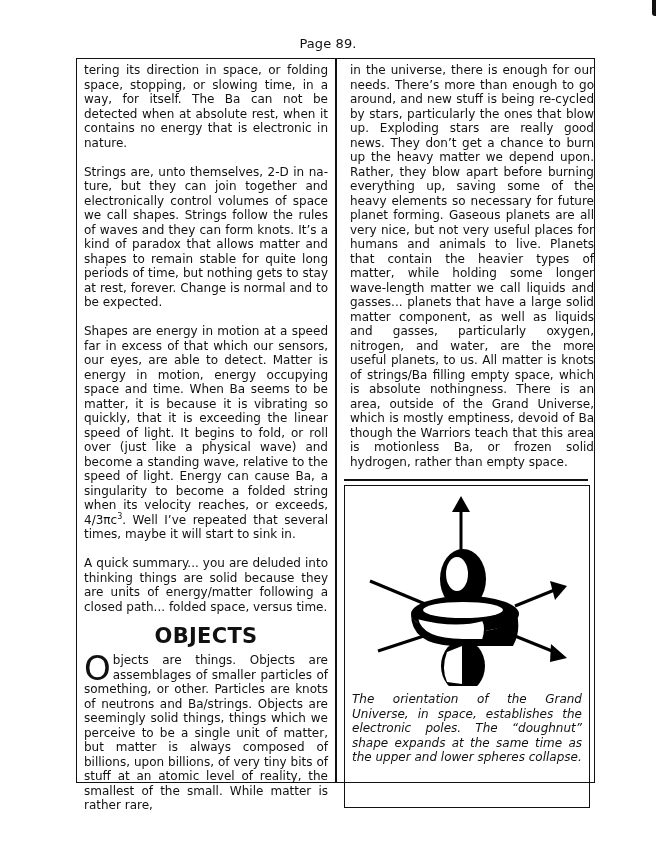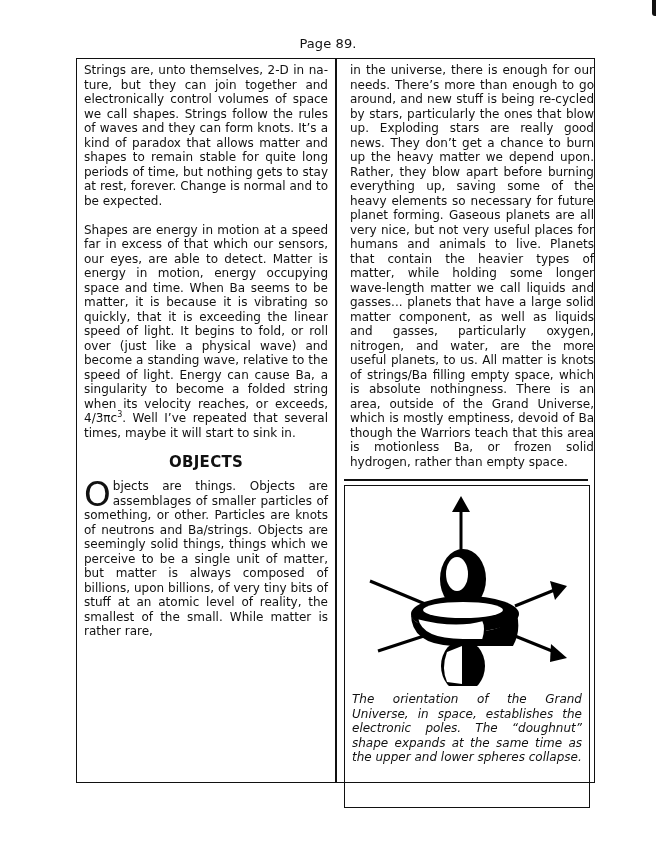--- a/index.html
+++ b/index.html
@@ -11,43 +11,45 @@
                    border-bottom-left-radius: 3px; }
     .frame { position: absolute; left: 76px; top: 58px; width: 519px; height: 725px;
              border: 1.5px solid #111; box-sizing: border-box; }
     .divider { position: absolute; left: 258px; top: 0; bottom: 0; width: 1.5px; background: #111; }
     .col { position: absolute; top: 4px; font-size: 12px; line-height: 14.5px;
            text-align: justify; hyphens: manual; }
     .col-left { left: 7px; width: 244px; }
     .col-right { left: 266px; width: 244px; margin-left: 7px; }
     .col p { margin: 0 0 14.5px 0; }
     .col p.tight { margin-bottom: 0; }
-    .heading { font-weight: bold; font-size: 15px; text-align: center; margin: 12px 0 10px 0;
+    .heading { font-weight: bold; font-size: 21px; text-align: center; margin: 12px 0 10px 0;
                letter-spacing: 0.3px; }
     .dropcap { float: left; font-size: 34px; line-height: 28px; margin: 1px 2px 0 0; }
     sup { font-size: 8px; line-height: 0; }
     .figure-top-rule { position: absolute; left: 267px; width: 244px; top: 420px; height: 1.5px; background: #111; }
     .figure-box { position: absolute; left: 267px; top: 426px; width: 246px; height: 323px;
                   border: 1.5px solid #111; box-sizing: border-box; }
     .figure-svg { position: absolute; left: 0; top: 0; }
     .caption { position: absolute; left: 7px; top: 206px; width: 230px; font-style: italic;
                font-size: 12px; line-height: 14.5px; text-align: justify; }
   </style>
 </head>
 <body>
 
 <div class="corner-mark"></div>
 <div class="page-number">Page 89.</div>
 
 <div class="frame">
   <div class="divider"></div>
 
   <div class="col col-left">
+    <p>tering its direction in space, or folding space, stopping, or slowing time, in a way, for itself.  The Ba can not be detected when at absolute rest, when it contains no energy that is electronic in nature.</p>
     <p>Strings are, unto themselves, 2-D in na­ture, but they can  join together and elec­tronically control volumes of space we call shapes.  Strings follow the rules of waves and they can form knots.  It’s a kind of paradox that allows matter and shapes to remain stable for quite long periods of time, but nothing gets to stay at rest, for­ever.  Change is normal and to be ex­pected.</p>
     <p><span>Shapes are energy in motion at a speed far in excess of that which our sensors, our eyes, are able to detect.  Matter is energy in motion, energy occupying space and time.  When Ba  seems to be matter, it is because it is vibrating so  quickly, that it is exceeding  the linear  speed of light.  It  begins to fold, or roll over (just like a physical wave) and become a standing wave, relative to the speed of light.  En­ergy can cause Ba, a singularity to be­come a folded string when its velocity reaches, or exceeds, 4/3πc</span><sup>3</sup><span>.  Well I’ve repeated that several times, maybe it will start to sink in.</span></p>
+    <p>A quick summary... you are deluded into thinking things are solid because they are units of energy/matter following a closed path... folded space, versus time.</p>
     <div class="heading">OBJECTS</div>
     <p class="tight"><span class="dropcap">O</span><span>bjects are things.  Objects are assem­blages of smaller particles of some­thing, or other.  Particles are knots of neu­trons and Ba/strings.  Objects are seem­ingly solid things, things which we per­ceive to be a single unit of matter, but matter is always composed of billions, upon billions,  of very tiny bits of stuff at an  atomic level of reality, the smallest  of the small.  While  matter is  rather rare,</span></p>
   </div>
 
   <div class="col col-right">
     <p>in the universe, there is enough for our needs.  There’s more than enough to go around, and new stuff is being re-cycled by stars, particularly the ones that blow up.  Exploding stars are really good news. They don’t get a chance to burn up the heavy matter we depend upon.  Rather, they  blow apart before burning everything up, saving some of the heavy elements so necessary  for future planet forming. Gaseous planets are all very nice, but not very useful places for humans and ani­mals to live.  Planets that contain the heavier  types of matter, while holding some longer wave-length matter we call liquids and gasses... planets that have a large solid matter component, as well as liquids and gasses, particularly oxygen, nitrogen, and water, are the more useful planets, to us.  All matter is knots of strings/Ba filling empty space, which is ab­solute nothingness.  There is an area, out­side of the Grand Universe, which is mostly emptiness, devoid of Ba though the War­riors teach that  this area is motionless Ba, or frozen solid hydrogen, rather than empty space.</p>
   </div>
 
   <div class="figure-top-rule"></div>
   <div class="figure-box">

